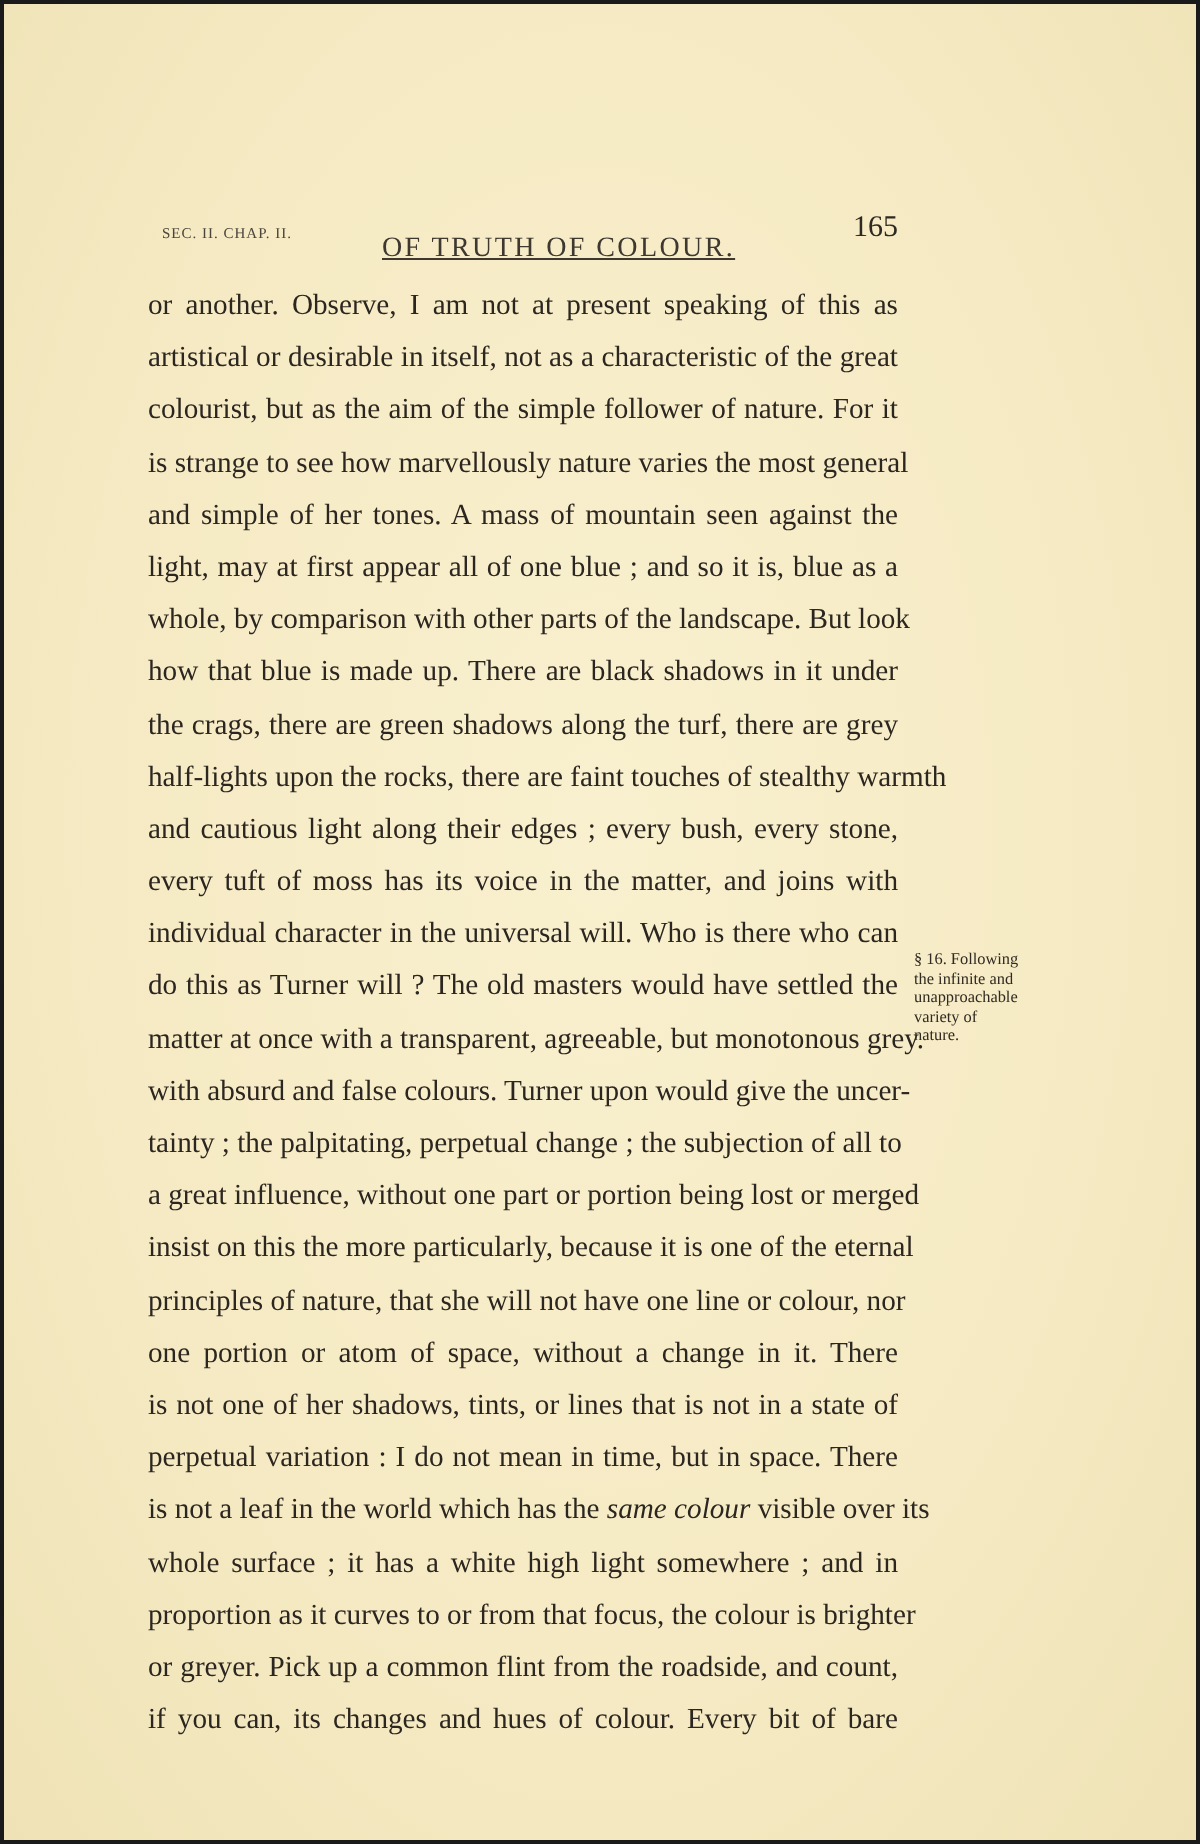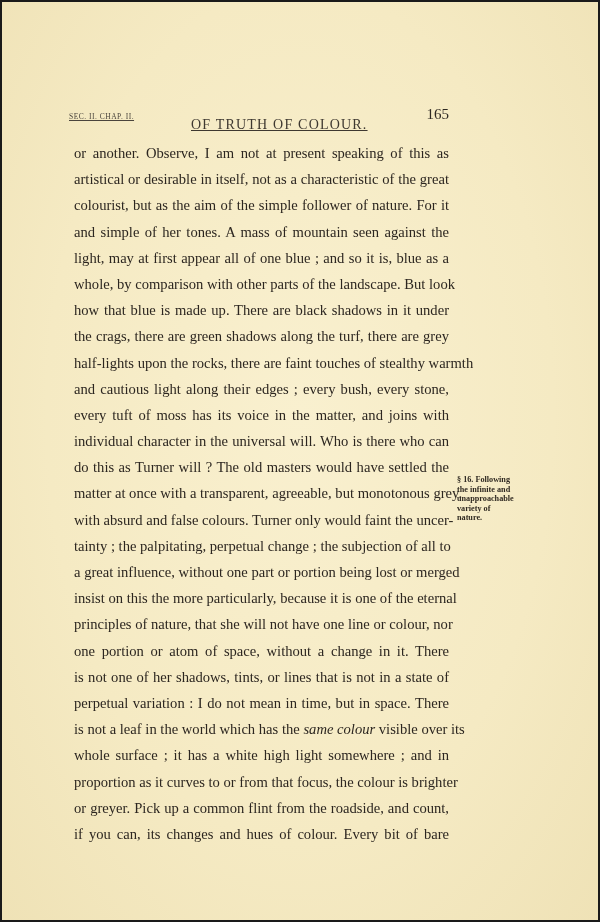--- a/index.html
+++ b/index.html
@@ -11,23 +11,23 @@
       position: absolute; left: 2px; top: 2px; width: 596px; height: 918px;
       background: #f7edc7;
       background-image: radial-gradient(ellipse at 50% 45%, #f9f0cf 0%, #f5eac3 60%, #efe2b6 100%);
       font-family: "Liberation Serif", "DejaVu Serif", serif;
       color: #2a2520;
     }
     .running-head {
       position: absolute; left: 67px; top: 104px; width: 380px; height: 20px;
     }
     .rh-left {
-      position: absolute; left: 0; top: 6px;
+      position: absolute; left: 12px; top: 6px;
       font-size: 7.5px; letter-spacing: 0.5px; color: #4a443c;
-      font-variant: small-caps; text-transform: uppercase; text-decoration: underline;
+      font-variant: small-caps; text-transform: uppercase;
     }
     .rh-center {
       position: absolute; left: 122px; top: 11px;
       font-size: 14px; letter-spacing: 1.2px; color: #3e3830;
       text-transform: uppercase;
       text-decoration: underline;
     }
     .rh-right {
       position: absolute; right: 0; top: 0;
       font-size: 15px; color: #2e2922;
@@ -37,50 +37,51 @@
     }
     .line {
       height: 26.2px; line-height: 26.2px;
       font-size: 14.6px; white-space: nowrap;
       text-align: justify; text-align-last: justify;
       color: #2c2620;
     }
     .line em { }
     .sidenote {
       position: absolute; left: 455px; top: 473px; width: 100px;
-      font-size: 8.2px; line-height: 9.6px; color: #302a22; font-weight: bold;
+      font-size: 8.2px; line-height: 9.6px; color: #302a22;
     }
   </style>
 </head>
 <body>
 
 <div class="page">
 
   <div class="running-head">
     <span class="rh-left">SEC. II. CHAP. II.</span>
     <span class="rh-center">OF TRUTH OF COLOUR.</span>
     <span class="rh-right">165</span>
   </div>
 
   <div class="body-text">
     <div class="line">or another.  Observe, I am not at present speaking of this as</div>
     <div class="line">artistical or desirable in itself, not as a characteristic of the great</div>
     <div class="line">colourist, but as the aim of the simple follower of nature.  For it</div>
+    <div class="line">is strange to see how marvellously nature varies the most general</div>
     <div class="line">and simple of her tones.  A mass of mountain seen against the</div>
     <div class="line">light, may at first appear all of one blue ; and so it is, blue as a</div>
     <div class="line">whole, by comparison with other parts of the landscape.  But look</div>
     <div class="line">how that blue is made up.  There are black shadows in it under</div>
     <div class="line">the crags, there are green shadows along the turf, there are grey</div>
     <div class="line">half-lights upon the rocks, there are faint touches of stealthy warmth</div>
     <div class="line">and cautious light along their edges ;  every bush, every stone,</div>
     <div class="line">every tuft of moss has its voice in the matter, and joins with</div>
     <div class="line">individual character in the universal will.  Who is there who can</div>
     <div class="line">do this as Turner will ?  The old masters would have settled the</div>
     <div class="line">matter at once with a transparent, agreeable, but monotonous grey.</div>
-    <div class="line">with absurd and false colours.  Turner only would faint the uncer-</div>
+    <div class="line">with absurd and false colours.  Turner upon would give the uncer-</div>
     <div class="line">tainty ; the palpitating, perpetual change ; the subjection of all to</div>
     <div class="line">a great influence, without one part or portion being lost or merged</div>
     <div class="line">insist on this the more particularly, because it is one of the eternal</div>
     <div class="line">principles of nature, that she will not have one line or colour, nor</div>
     <div class="line">one portion or atom of space, without a change in it.  There</div>
     <div class="line">is not one of her shadows, tints, or lines that is not in a state of</div>
     <div class="line">perpetual variation : I do not mean in time, but in space.  There</div>
     <div class="line"><span>is not a leaf in the world which has the</span> <em>same colour</em> <span>visible over its</span></div>
     <div class="line">whole surface ; it has a white high light somewhere ; and in</div>
     <div class="line">proportion as it curves to or from that focus, the colour is brighter</div>

